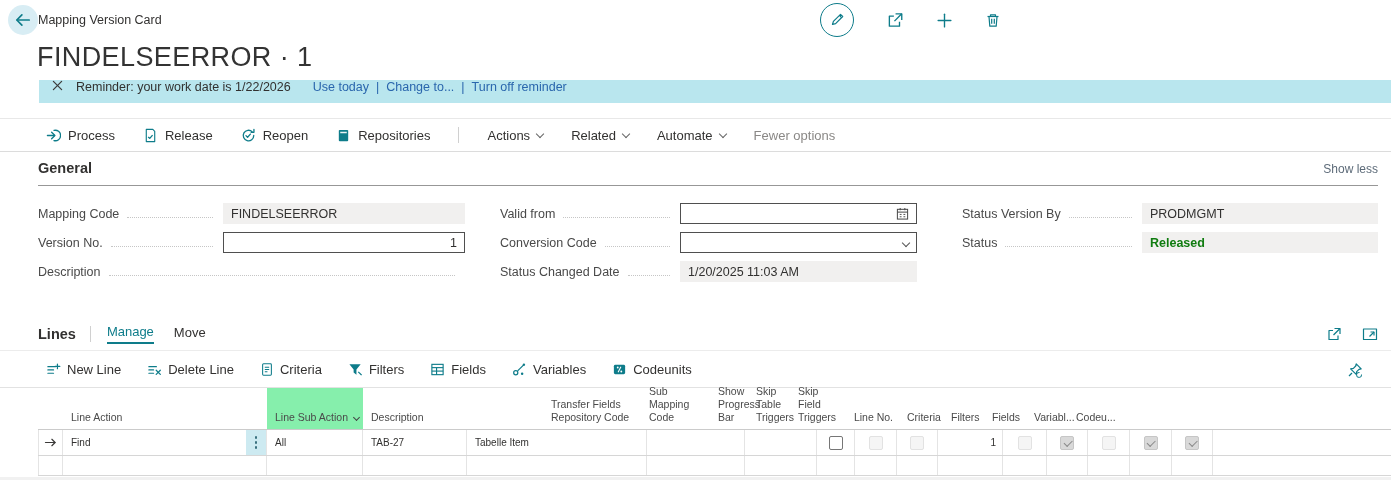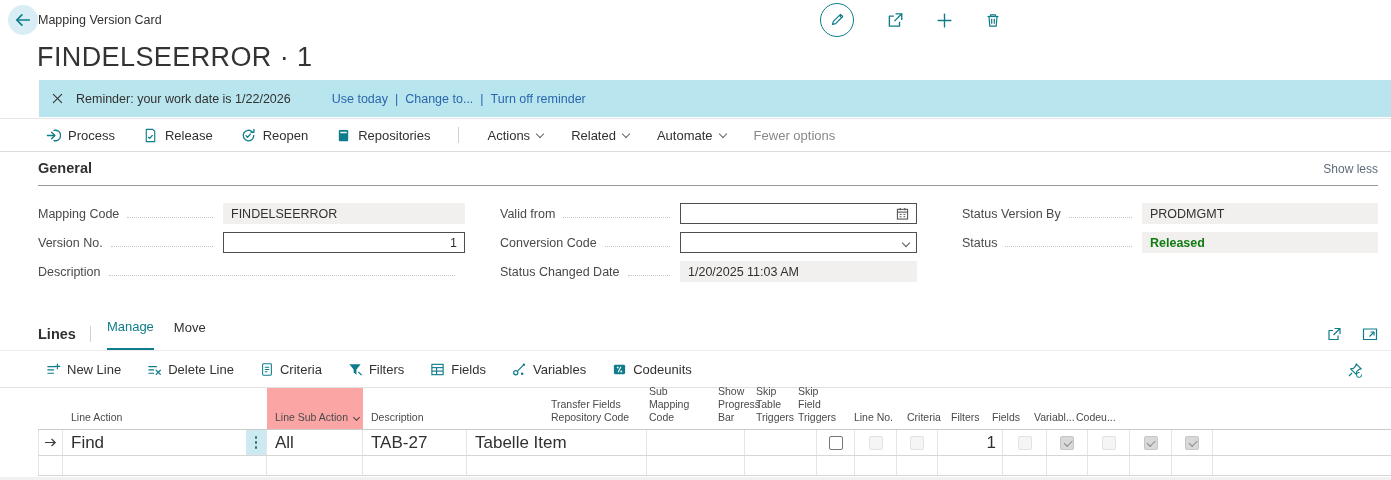--- a/index.html
+++ b/index.html
@@ -13,25 +13,25 @@
   .caption{position:absolute;left:38px;top:13px;font-size:12.5px;color:#323130}
   .top-icons{position:absolute;left:820px;top:2px;height:36px;display:flex;align-items:center;gap:32px}
   .pencil-circle{width:34px;height:34px;border-radius:50%;border:1.4px solid #0e7c8a;
     display:flex;align-items:center;justify-content:center;cursor:pointer}
   .tico{cursor:pointer}
 
   
   .page-title{position:absolute;left:37px;top:42px;font-size:27px;font-weight:300;color:#333;letter-spacing:.4px}
 
   
-  .banner{position:absolute;left:39px;top:80px;width:1352px;height:37px;background:#b9e6ee;
-    display:flex;align-items:center;font-size:12.5px}
+  .banner{position:absolute;left:39px;top:80px;width:1352px;height:23px;background:#b9e6ee;
+    display:flex;align-items:flex-start;font-size:12.5px}
   .banner .x{margin-left:13px;cursor:pointer;display:flex}
   .banner .btext{margin-left:13px;color:#323130}
-  .banner .blinks{margin-left:41px;color:#2a66ad;display:flex;gap:7px}
+  .banner .blinks{margin-left:22px;color:#2a66ad;display:flex;gap:7px}
   .blinks span{cursor:pointer}
   .blinks .pipe{cursor:default}
 
   
   .actionbar{position:absolute;left:0;top:118px;width:100%;height:34px;
     border-top:1px solid #e8e8e8;border-bottom:1px solid #dcdcdc;
     display:flex;align-items:center;padding-left:46px;gap:28px;font-size:13px}
   .ab-item{display:flex;align-items:center;gap:7px;cursor:pointer;white-space:nowrap}
   .ab-div{width:1px;height:16px;background:#d0d0d0}
   .chev{width:6px;height:6px;border-right:1.4px solid #666;border-bottom:1.4px solid #666;
@@ -55,44 +55,44 @@
   .ed{background:#fff;border:1px solid #4f4f4f;padding:0 7px;cursor:text}
   .ctl .val{flex:1}
   .num .val{text-align:right}
   .status-val{color:#107c10;font-weight:700}
   .ctl .chev{border-color:#555;margin-top:0}
 
   
   .lines-head{position:absolute;left:38px;top:322px;width:1340px;height:24px;display:flex;align-items:center}
   .lh-title{font-size:14.5px;font-weight:700}
   .vdiv{width:1px;height:16px;background:#d0d0d0;margin:0 16px 0 14px}
-  .ltab{font-size:13px;cursor:pointer;padding-bottom:14px}
+  .ltab{font-size:13px;cursor:pointer;padding-bottom:3px}
   .ltab.active{color:#0e7c8a;border-bottom:2px solid #0e7c8a}
   .ltab+.ltab{margin-left:20px}
   .lh-spacer{flex:1}
   .lh-ico{margin-left:20px;cursor:pointer}
   .thinline{position:absolute;left:0;top:350px;width:100%;border-bottom:1px solid #ececec}
 
   .lines-toolbar{position:absolute;left:0;top:352px;width:100%;height:36px;border-bottom:1px solid #e2e2e2;
     display:flex;align-items:center;padding-left:46px;gap:26px;font-size:13px}
   .tb-item{display:flex;align-items:center;gap:6px;cursor:pointer;white-space:nowrap}
   .tb-spacer{flex:1}
   .pin{margin-right:28px;cursor:pointer}
 
   
   .g-head{position:absolute;left:38px;top:388px;width:1353px;height:42px;display:flex;
     border-bottom:1px solid #cbcbcb;font-size:10.5px;color:#4a4a4a}
   .th{display:flex;align-items:flex-end;padding:0 4px 5px 8px;line-height:1.25;cursor:pointer}
   .th.cbh{padding-left:5px;padding-right:2px}
   .th.right{justify-content:flex-end;text-align:right;padding-right:6px}
-  .hl{background:#fca5a5}
+  .hl{background:#86efac}
   .th .chev{width:5px;height:5px;border-color:#444;margin:0 0 4px 6px;flex:0 0 auto}
 
   .g-row{position:absolute;left:38px;width:1353px;display:flex;align-items:stretch;
-    border-bottom:1px solid #d6d6d6;font-size:17px;background:#fff}
+    border-bottom:1px solid #d6d6d6;font-size:10px;background:#fff}
   .r1{top:430px;height:26px}
   .r2{top:456px;height:20px}
   .gc{border-right:1px solid #e4e4e4;display:flex;align-items:center;overflow:hidden}
   .gc.first{border-left:1px solid #e4e4e4;justify-content:center}
   .gc.txt{padding-left:8px;cursor:text}
   .gc.center{justify-content:center}
   .gc.right{justify-content:flex-end;padding-right:6px}
   .gc.fill{border-right:none;flex:1}
   
   .c-sel{width:25px}.c-la{width:204px}.c-lsa{width:96px}.c-rc{width:104px}.c-desc{width:180px}

